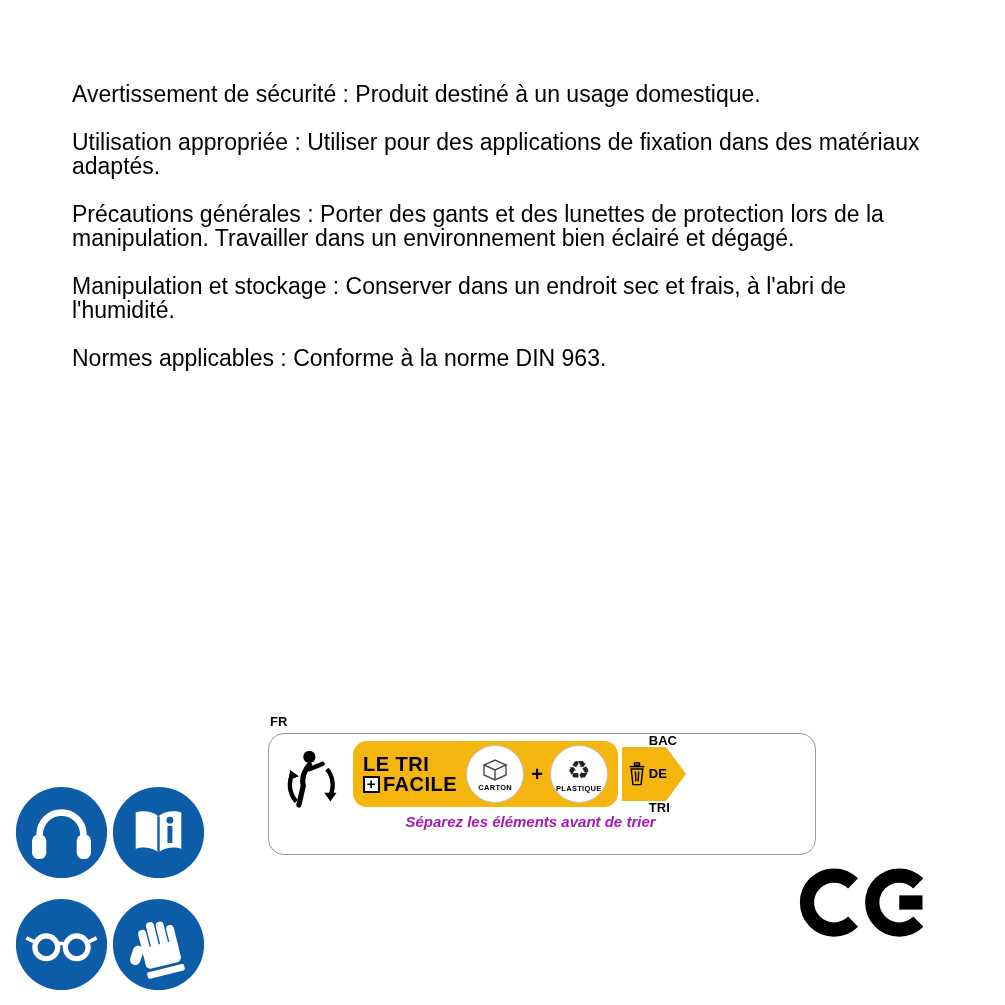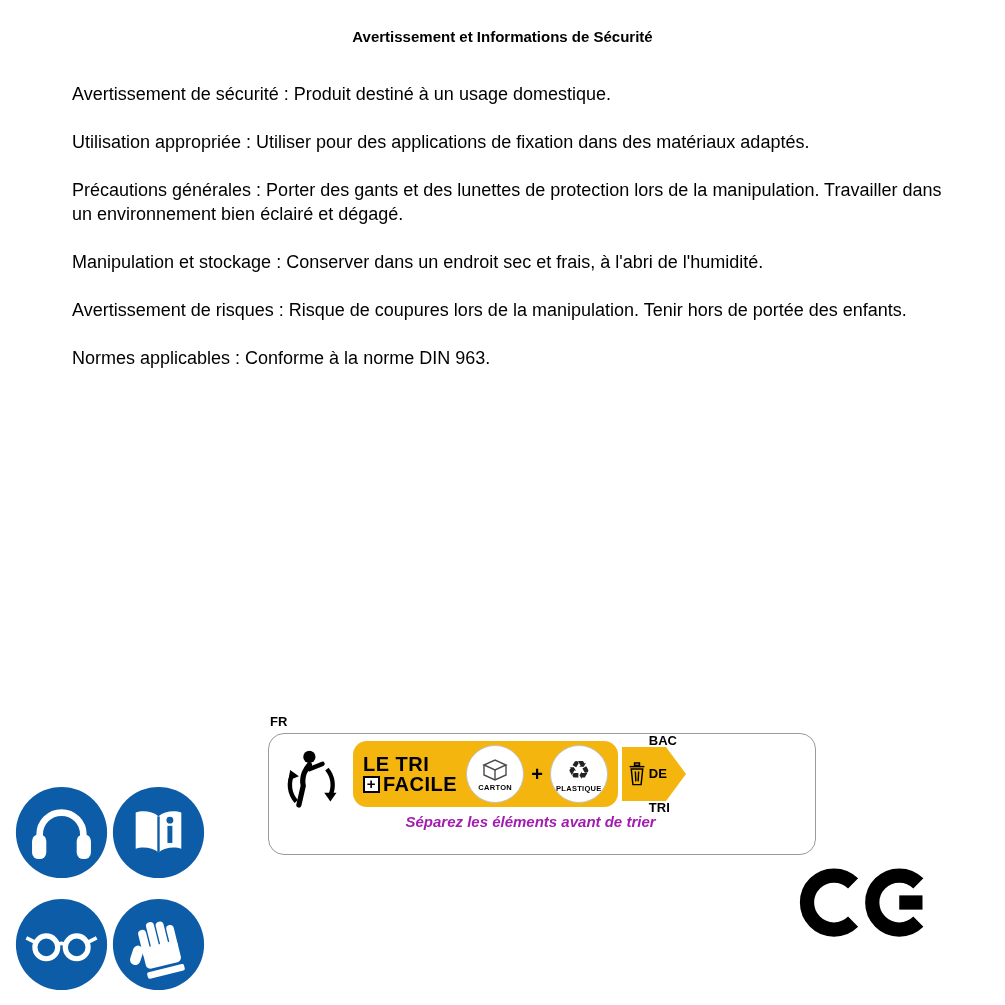--- a/index.html
+++ b/index.html
@@ -14,21 +14,21 @@
     font-family:"Liberation Sans","DejaVu Sans",sans-serif;
     color:#000;position:relative;overflow:hidden;
   }
   .page{position:absolute;inset:0;}
   .doc-title{
     position:absolute;top:28px;left:0;width:1005px;
     text-align:center;font-size:15px;font-weight:bold;margin:0;
   }
   .content{
     position:absolute;left:72px;top:82px;width:880px;
-    font-size:18px;
+    font-size:23px;
   }
   .content p{margin:0 0 24px 0;line-height:24px;}
   
   .pictos{
     position:absolute;left:14px;top:785px;
     display:grid;grid-template-columns:95px 95px;column-gap:2px;row-gap:17px;
   }
   .picto{width:95px;height:95px;}
   
   .fr-tag{position:absolute;left:270px;top:714px;font-size:13px;font-weight:bold;}
@@ -73,28 +73,26 @@
     text-align:center;font-size:15.5px;font-weight:bold;line-height:21.5px;
   }
   
   .ce-mark{position:absolute;left:798px;top:850px;}
 </style>
 </head>
 <body>
 
 <div class="page">
 
-  <h1 class="doc-title">Avertissement et Informations de Sécurité</h1>
 
   <div class="content">
     <p>Avertissement de sécurité : Produit destiné à un usage domestique.</p>
     <p>Utilisation appropriée : Utiliser pour des applications de fixation dans des matériaux adaptés.</p>
     <p>Précautions générales : Porter des gants et des lunettes de protection lors de la manipulation. Travailler dans un environnement bien éclairé et dégagé.</p>
     <p>Manipulation et stockage : Conserver dans un endroit sec et frais, à l'abri de l'humidité.</p>
-    <p>Avertissement de risques : Risque de coupures lors de la manipulation. Tenir hors de portée des enfants.</p>
     <p>Normes applicables : Conforme à la norme DIN 963.</p>
   </div>
 
   <div class="pictos">
     <div class="picto">
       <svg viewBox="0 0 100 100" width="95" height="95">
         <circle cx="50" cy="50" r="48" fill="#0d5ca8"></circle>
         <path d="M27,60 v-8 a23,23 0 0 1 46,0 v8" stroke="#fff" stroke-width="7" fill="none"></path>
         <rect x="19" y="52" width="15" height="26" rx="7" fill="#fff"></rect>
         <rect x="66" y="52" width="15" height="26" rx="7" fill="#fff"></rect>

